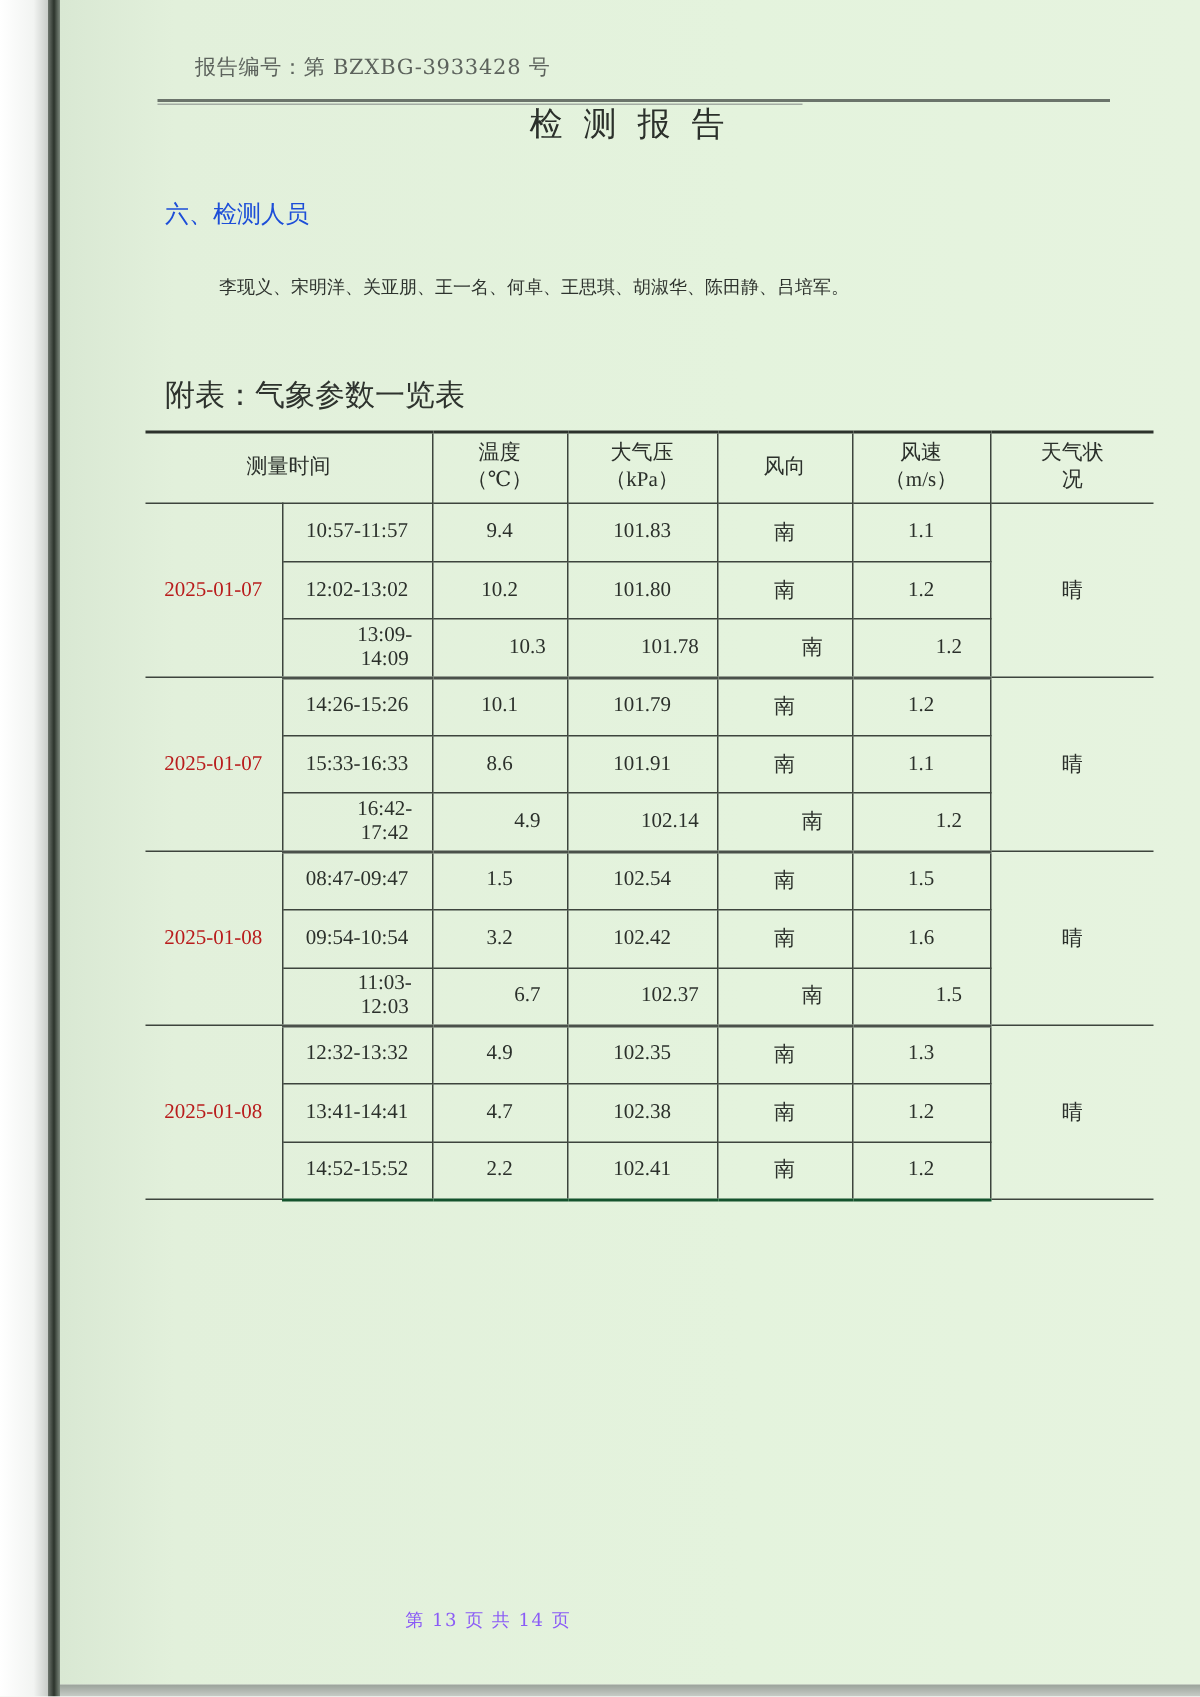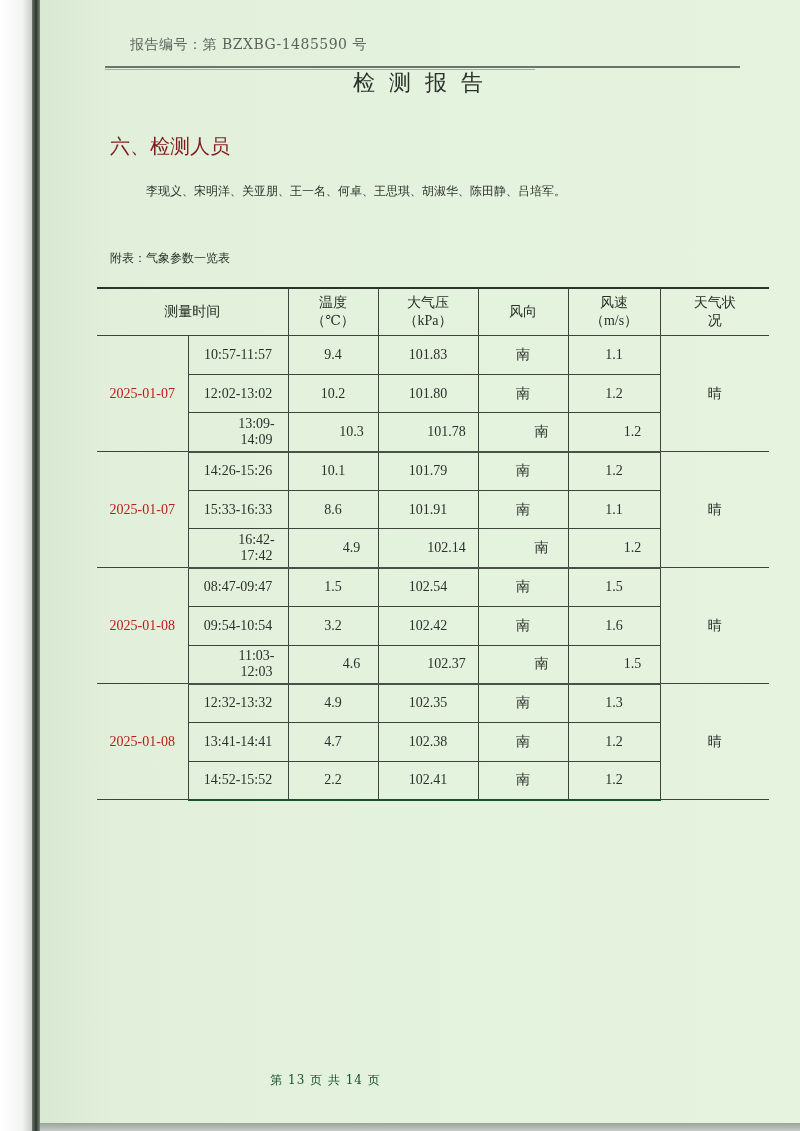--- a/index.html
+++ b/index.html
@@ -38,31 +38,31 @@
     background: #a3aca3;
   }
   .title {
     position: absolute; left: 0; width: 850px; top: 68px; text-align: center;
     font-family: "DejaVu Sans", "Liberation Sans", sans-serif;
     font-size: 22px; letter-spacing: 14px; color: #2b302b;
   }
   .section-heading {
     position: absolute; left: 110px; top: 133px;
     font-family: Liberation Sans, sans-serif;
-    font-size: 20px; color: #7f1d1d;
+    font-size: 16px; color: #1d4ed8;
   }
   .personnel {
     position: absolute; left: 110px; top: 176px; width: 640px;
     font-size: 12px; line-height: 30px; color: #2e332e;
     text-indent: 36px;
   }
   .appendix-label {
     position: absolute; left: 110px; top: 250px;
     font-family: "DejaVu Sans", "Liberation Sans", sans-serif;
-    font-size: 12px; color: #2e332e;
+    font-size: 20px; color: #2e332e;
   }
   table.meteo {
     position: absolute; left: 97px; top: 287px; width: 672px;
     border-collapse: collapse; table-layout: fixed;
     font-family: "Liberation Serif", "DejaVu Serif", serif;
     font-size: 14px; color: #2b302b;
   }
   table.meteo th, table.meteo td {
     border: 1px solid #3d443d; text-align: center; vertical-align: middle;
     padding: 0; font-weight: normal;
@@ -70,32 +70,32 @@
   table.meteo thead th { border-top: 2px solid #2c322c; height: 46px; line-height: 18px; font-size: 14px; }
   table.meteo tbody tr { height: 38.7px; }
   table.meteo td.date { border-left: none; color: #b91c1c; }
   table.meteo th.first { border-left: none; }
   table.meteo td.weather { border-right: none; }
   table.meteo th.last { border-right: none; margin-left: 16px; }
   table.meteo tbody tr.group-end td { border-bottom: 2px solid #4a514a; padding-left: 37px; }
   table.meteo tbody tr.table-end td { border-bottom: 2px solid #14532d; }
   .footer {
     position: absolute; left: 0; width: 651px; top: 1072px; text-align: center;
-    font-size: 12px; color: #14532d; letter-spacing: 1px;
+    font-size: 12px; color: #8b5cf6; letter-spacing: 1px;
   }
 </style>
 </head>
 <body>
 
 <div class="left-margin"></div>
 <div class="binding-edge"></div>
 <div class="paper"></div>
 <div class="bottom-shadow"></div>
 
-<div class="header-no">报告编号：第 BZXBG-1485590 号</div>
+<div class="header-no">报告编号：第 BZXBG-3933428 号</div>
 <div class="header-rule"></div>
 <div class="header-rule-thin"></div>
 
 <div class="title">检测报告</div>
 
 <div class="section-heading">六、检测人员</div>
 <div class="personnel">李现义、宋明洋、关亚朋、王一名、何卓、王思琪、胡淑华、陈田静、吕培军。</div>
 <div class="appendix-label">附表：气象参数一览表</div>
 
 <table class="meteo">
@@ -179,21 +179,21 @@
     </tr>
     <tr>
       <td>09:54-10:54</td>
       <td>3.2</td>
       <td>102.42</td>
       <td>南</td>
       <td>1.6</td>
     </tr>
     <tr class="group-end">
       <td>11:03-12:03</td>
-      <td>4.6</td>
+      <td>6.7</td>
       <td>102.37</td>
       <td>南</td>
       <td>1.5</td>
     </tr>
 
     <tr>
       <td class="date" rowspan="3">2025-01-08</td>
       <td>12:32-13:32</td>
       <td>4.9</td>
       <td>102.35</td>

